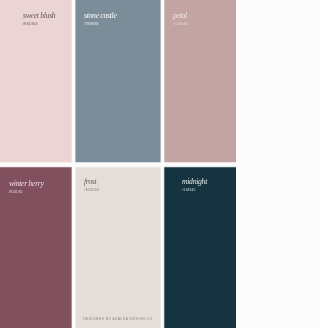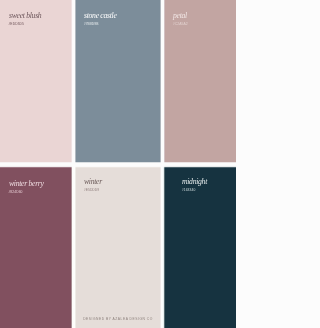--- a/index.html
+++ b/index.html
@@ -45,21 +45,21 @@
     line-height:1;white-space:nowrap;letter-spacing:-0.33px;
     transform:translateZ(0) scaleX(0.92);transform-origin:left top;}
   .hex{position:absolute;left:8.4px;top:23.3px;
     font-family:"Liberation Sans",sans-serif;font-size:3.35px;letter-spacing:0.08px;
     line-height:1;white-space:nowrap;transform:translateZ(0);}
   .credit{position:absolute;left:75.3px;width:85.4px;top:317px;text-align:center;
     font-family:"Liberation Sans",sans-serif;font-size:3.3px;letter-spacing:0.52px;
     color:#8d807c;white-space:nowrap;transform:translateZ(0);}
 
   
-  #c0{left:0;top:0;width:81px;height:162.1px;}
+  #c0{left:14px;top:0;width:81px;height:162.1px;}
   #c1{left:75.3px;top:0;width:76px;height:162.1px;}
   #c2{left:164.4px;top:0;width:52px;height:162.1px;}
   #c3{left:0;top:168px;width:71.8px;height:161.9px;}
   #c4{left:75.3px;top:166.1px;width:85.4px;height:161.9px;}
   #c5{left:164.4px;top:166.1px;width:71.6px;height:161.9px;margin-left:9px;}
 
   #c0 .name{color:#6d565b;} #c0 .hex{color:#6e5358;}
   #c1 .name{color:#ffffff;} #c1 .hex{color:#e8edef;}
   #c2 .name{color:#f2e7e6;} #c2 .hex{color:#e2d2d0;}
   #c3 .name{color:#f0dde2;} #c3 .hex{color:#e7cdd4;}
@@ -88,21 +88,21 @@
     <div class="name">petal</div>
     <div class="hex">#C2A5A2</div>
   </div>
 
   <div class="cell" id="c3">
     <div class="name">winter berry</div>
     <div class="hex">#824D60</div>
   </div>
 
   <div class="cell" id="c4">
-    <div class="name">winter</div>
+    <div class="name">frost</div>
     <div class="hex">#E5DDD9</div>
   </div>
 
   <div class="cell" id="c5">
     <div class="name">midnight</div>
     <div class="hex">#163340</div>
   </div>
 
   <div class="credit">DESIGNED BY AZALEA DESIGN CO</div>
 </div>

